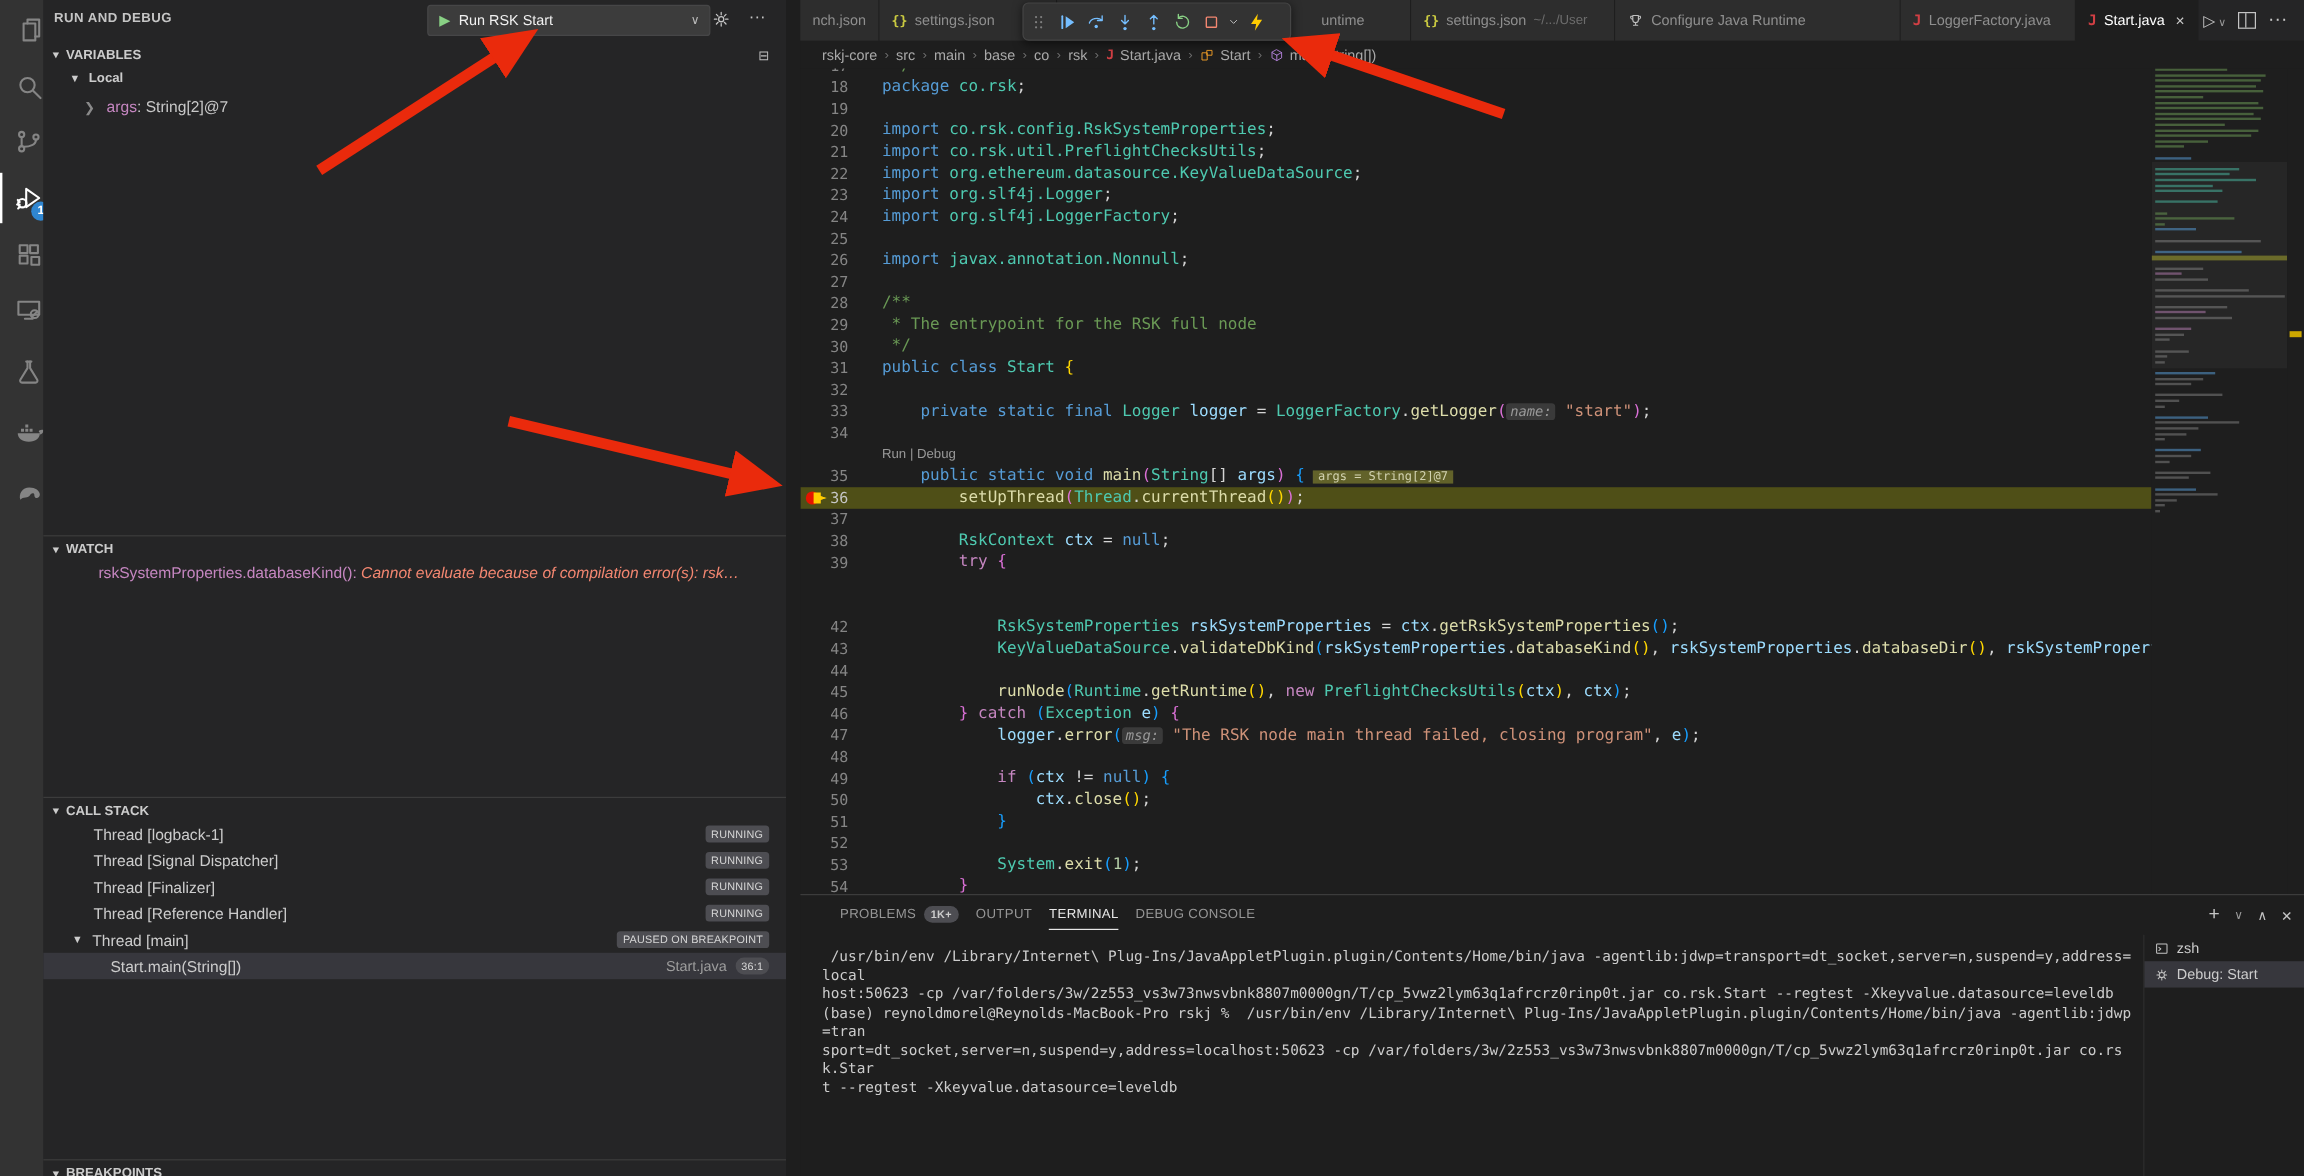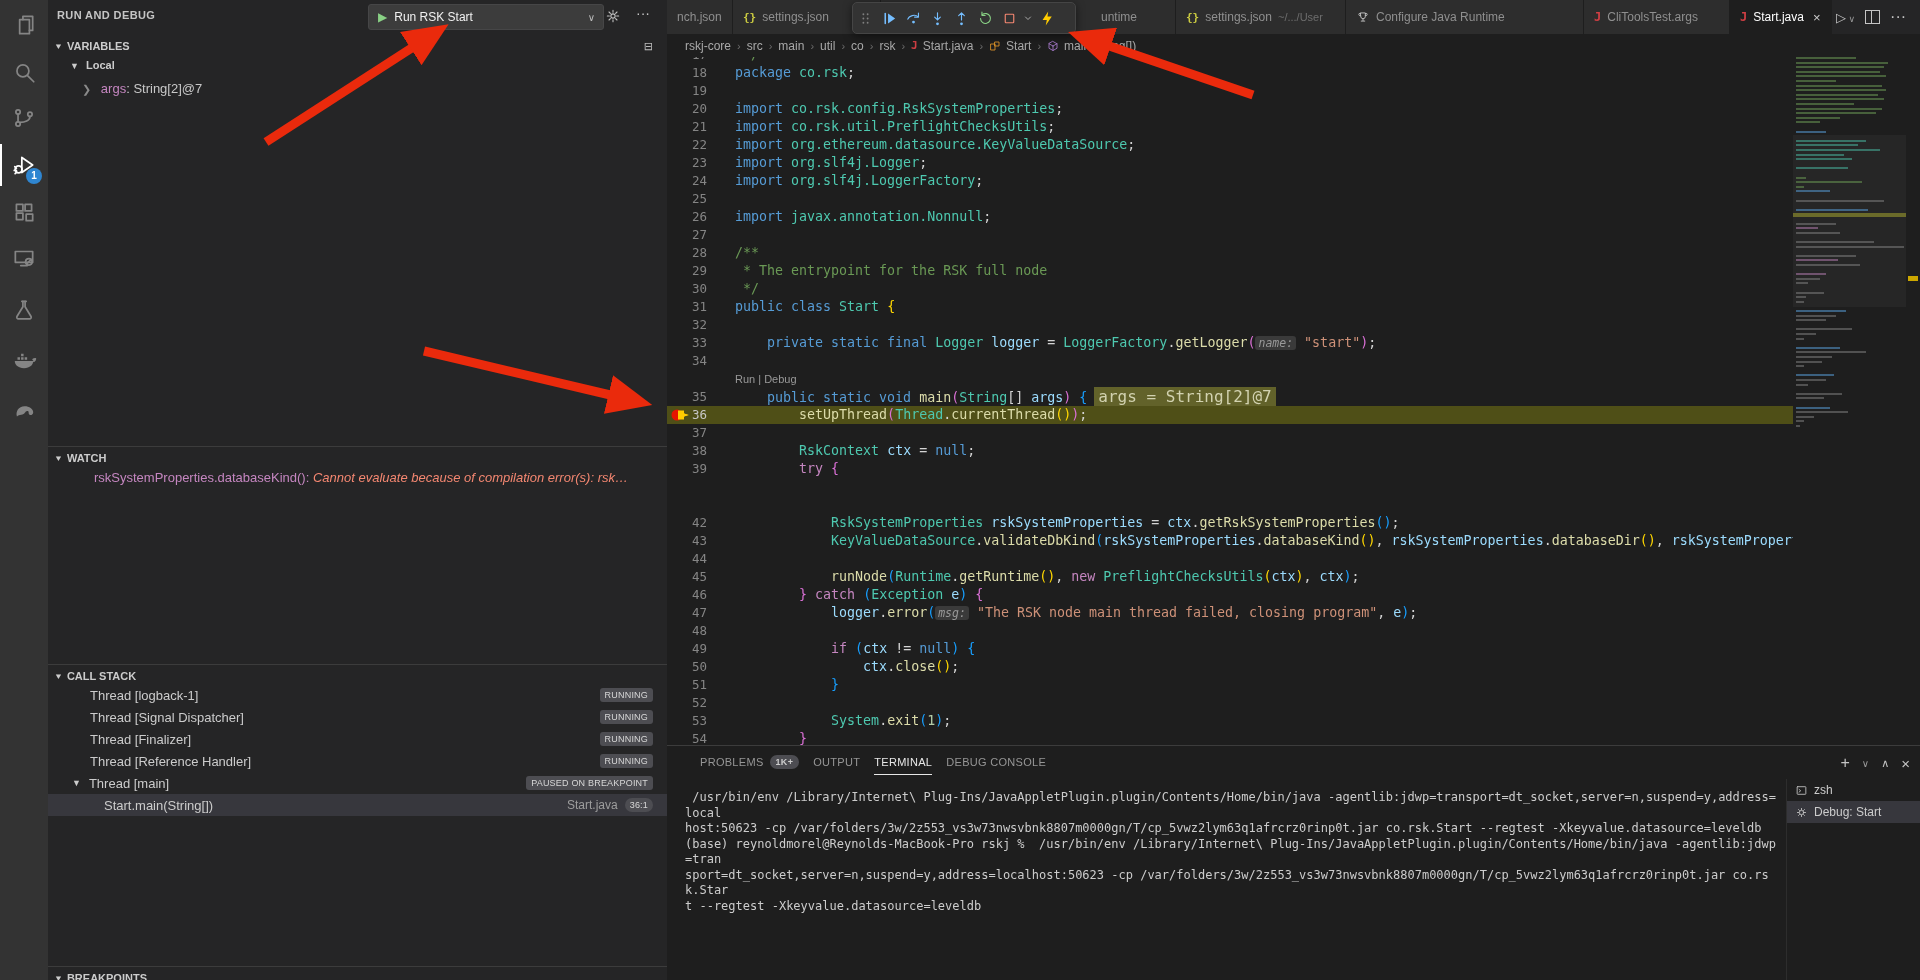--- a/index.html
+++ b/index.html
@@ -6,21 +6,21 @@
   #app{position:relative;width:1920px;height:980px;background:#1e1e1e;overflow:hidden;
        font-family:"Liberation Sans",sans-serif;color:#ccc;-webkit-font-smoothing:antialiased;}
   .abs{position:absolute;}
   
   #activitybar{left:0;top:0;width:48px;height:980px;background:#333333;}
   .ab-icon{position:absolute;left:0;width:48px;height:46px;display:flex;align-items:center;justify-content:center;cursor:pointer;}
   .ab-active-bar{position:absolute;left:0;width:2px;background:#fff;}
   .ab-badge{position:absolute;right:6px;bottom:4px;min-width:16px;height:16px;border-radius:9px;background:#2f86d1;color:#fff;
             font-size:10px;line-height:16px;text-align:center;font-weight:bold;}
   
-  #sidebar{left:48px;top:0;width:619px;height:980px;background:#252526;overflow:hidden;}
+  #sidebar{left:36px;top:0;width:619px;height:980px;background:#252526;overflow:hidden;}
   .sb-title{position:absolute;left:9px;top:9px;font-size:11px;font-weight:600;color:#c5c5c5;letter-spacing:.4px;}
   .run-cfg{position:absolute;left:320px;top:4px;width:234px;height:24px;background:#3c3c3c;border:1px solid #464647;border-radius:3px;
            display:flex;align-items:center;font-size:12px;color:#f0f0f0;cursor:pointer;}
   .run-cfg .play{color:#89d185;font-size:12px;margin:0 7px 0 9px;}
   .run-cfg .chev{margin-left:auto;margin-right:8px;color:#bbb;font-size:10px;}
   .icon-btn{position:absolute;color:#c5c5c5;cursor:pointer;display:flex;align-items:center;justify-content:center;}
   .sec-header{position:absolute;left:0;width:619px;height:22px;font-size:11px;font-weight:700;color:#cccccc;display:flex;align-items:center;cursor:pointer;}
   .sec-header .tw{display:inline-block;margin:0 4px 0 6px;color:#cccccc;font-size:9px;transform:scale(1,.9);}
   .sec-border{border-top:1px solid #3c3c3c;}
   .row13{position:absolute;font-size:13px;color:#cccccc;white-space:nowrap;}
@@ -46,21 +46,21 @@
   #dbgbar{left:852px;top:2px;width:222px;height:30px;background:#333333;border:1px solid #454545;border-radius:5px;
           box-shadow:0 2px 8px rgba(0,0,0,.5);display:flex;align-items:center;z-index:30;}
   .dbg-btn{width:24px;height:26px;display:flex;align-items:center;justify-content:center;cursor:pointer;font-size:15px;}
   
   #code{left:667px;top:57px;width:1126px;height:688px;overflow:hidden;background:#1e1e1e;font-family:"DejaVu Sans Mono",monospace;}
   .cline{position:absolute;left:0;width:1126px;height:18px;white-space:pre;font-size:13.3px;line-height:18px;}
   .cline .txt{position:absolute;left:68px;top:0;}
   .lnum{position:absolute;left:0;width:40px;text-align:right;color:#858585;font-size:12.5px;line-height:18px;}
   .curband{position:absolute;left:0;width:1126px;height:18px;background:#4f4f17;}
   .lens{position:absolute;left:68px;color:#999;font-size:11px;font-family:"Liberation Sans",sans-serif;line-height:18px;cursor:pointer;}
-  .inlchip{background:#62622a;color:#d2d2b0;padding:0 4px;margin-left:7px;font-size:16px;}
+  .inlchip{background:#62622a;color:#d2d2b0;padding:0 4px;margin-left:7px;font-size:10px;}
   .bpicon{position:absolute;left:2px;width:24px;height:18px;}
   .tk-k{color:#569cd6}.tk-ct{color:#c586c0}.tk-t{color:#4ec9b0}.tk-f{color:#dcdcaa}.tk-v{color:#9cdcfe}
   .tk-s{color:#ce9178}.tk-c{color:#6a9955}.tk-n2{color:#b5cea8}.tk-p{color:#d4d4d4}
   .tk-b1{color:#ffd700}.tk-b2{color:#da70d6}.tk-b3{color:#179fff}
   .tk-h{background:#3a3a3a;color:#999;border-radius:3px;padding:0 3px;font-size:11.5px;font-style:italic;}
   
   #minimap{left:1793px;top:57px;width:113px;height:688px;background:#1e1e1e;overflow:hidden;}
   #ruler{left:1906px;top:57px;width:14px;height:688px;background:#1e1e1e;}
   
   #panel{left:667px;top:745px;width:1253px;height:235px;background:#1e1e1e;border-top:1px solid #3c3c3c;}
@@ -243,21 +243,21 @@
       <div class="tab" style="width: 217px;">
         <span style="margin-right: 6px;">
           <svg class="icon" width="14" height="14" viewBox="0 0 24 24" fill="none" stroke="#bfbfbf" stroke-width="1.6" stroke-linecap="round" stroke-linejoin="round">
             <path d="M8 5h8v6a4 4 0 0 1-8 0zM8 6H5.5a2.5 2.5 0 0 0 2.6 4M16 6h2.5a2.5 2.5 0 0 1-2.6 4M12 15v3M9 19h6"></path>
           </svg>
         </span>
         <span>Configure Java Runtime</span>
       </div>
       <div class="tab" style="width: 125px;">
         <span class="jicon">J</span>
-        <span>CliToolsTest.args</span>
+        <span>LoggerFactory.java</span>
       </div>
       <div class="tab active" style="width: 109px;">
         <span class="jicon">J</span>
         <span>Start.java</span>
         <span class="close">×</span>
       </div>
     </div>
   <div id="tab-actions">
     <span style="font-size:13px;">▷<span style="font-size:9px;color:#9a9a9a;"> ∨</span></span>
     <span style="width:13px;height:12px;border:1.3px solid #c5c5c5;position:relative;display:inline-block;">
@@ -272,21 +272,21 @@
       </span>
       <span class="crumb">
         <span>src</span>
         <span class="sep">›</span>
       </span>
       <span class="crumb">
         <span>main</span>
         <span class="sep">›</span>
       </span>
       <span class="crumb">
-        <span>util</span>
+        <span>base</span>
         <span class="sep">›</span>
       </span>
       <span class="crumb">
         <span>co</span>
         <span class="sep">›</span>
       </span>
       <span class="crumb">
         <span>rsk</span>
         <span class="sep">›</span>
       </span>

